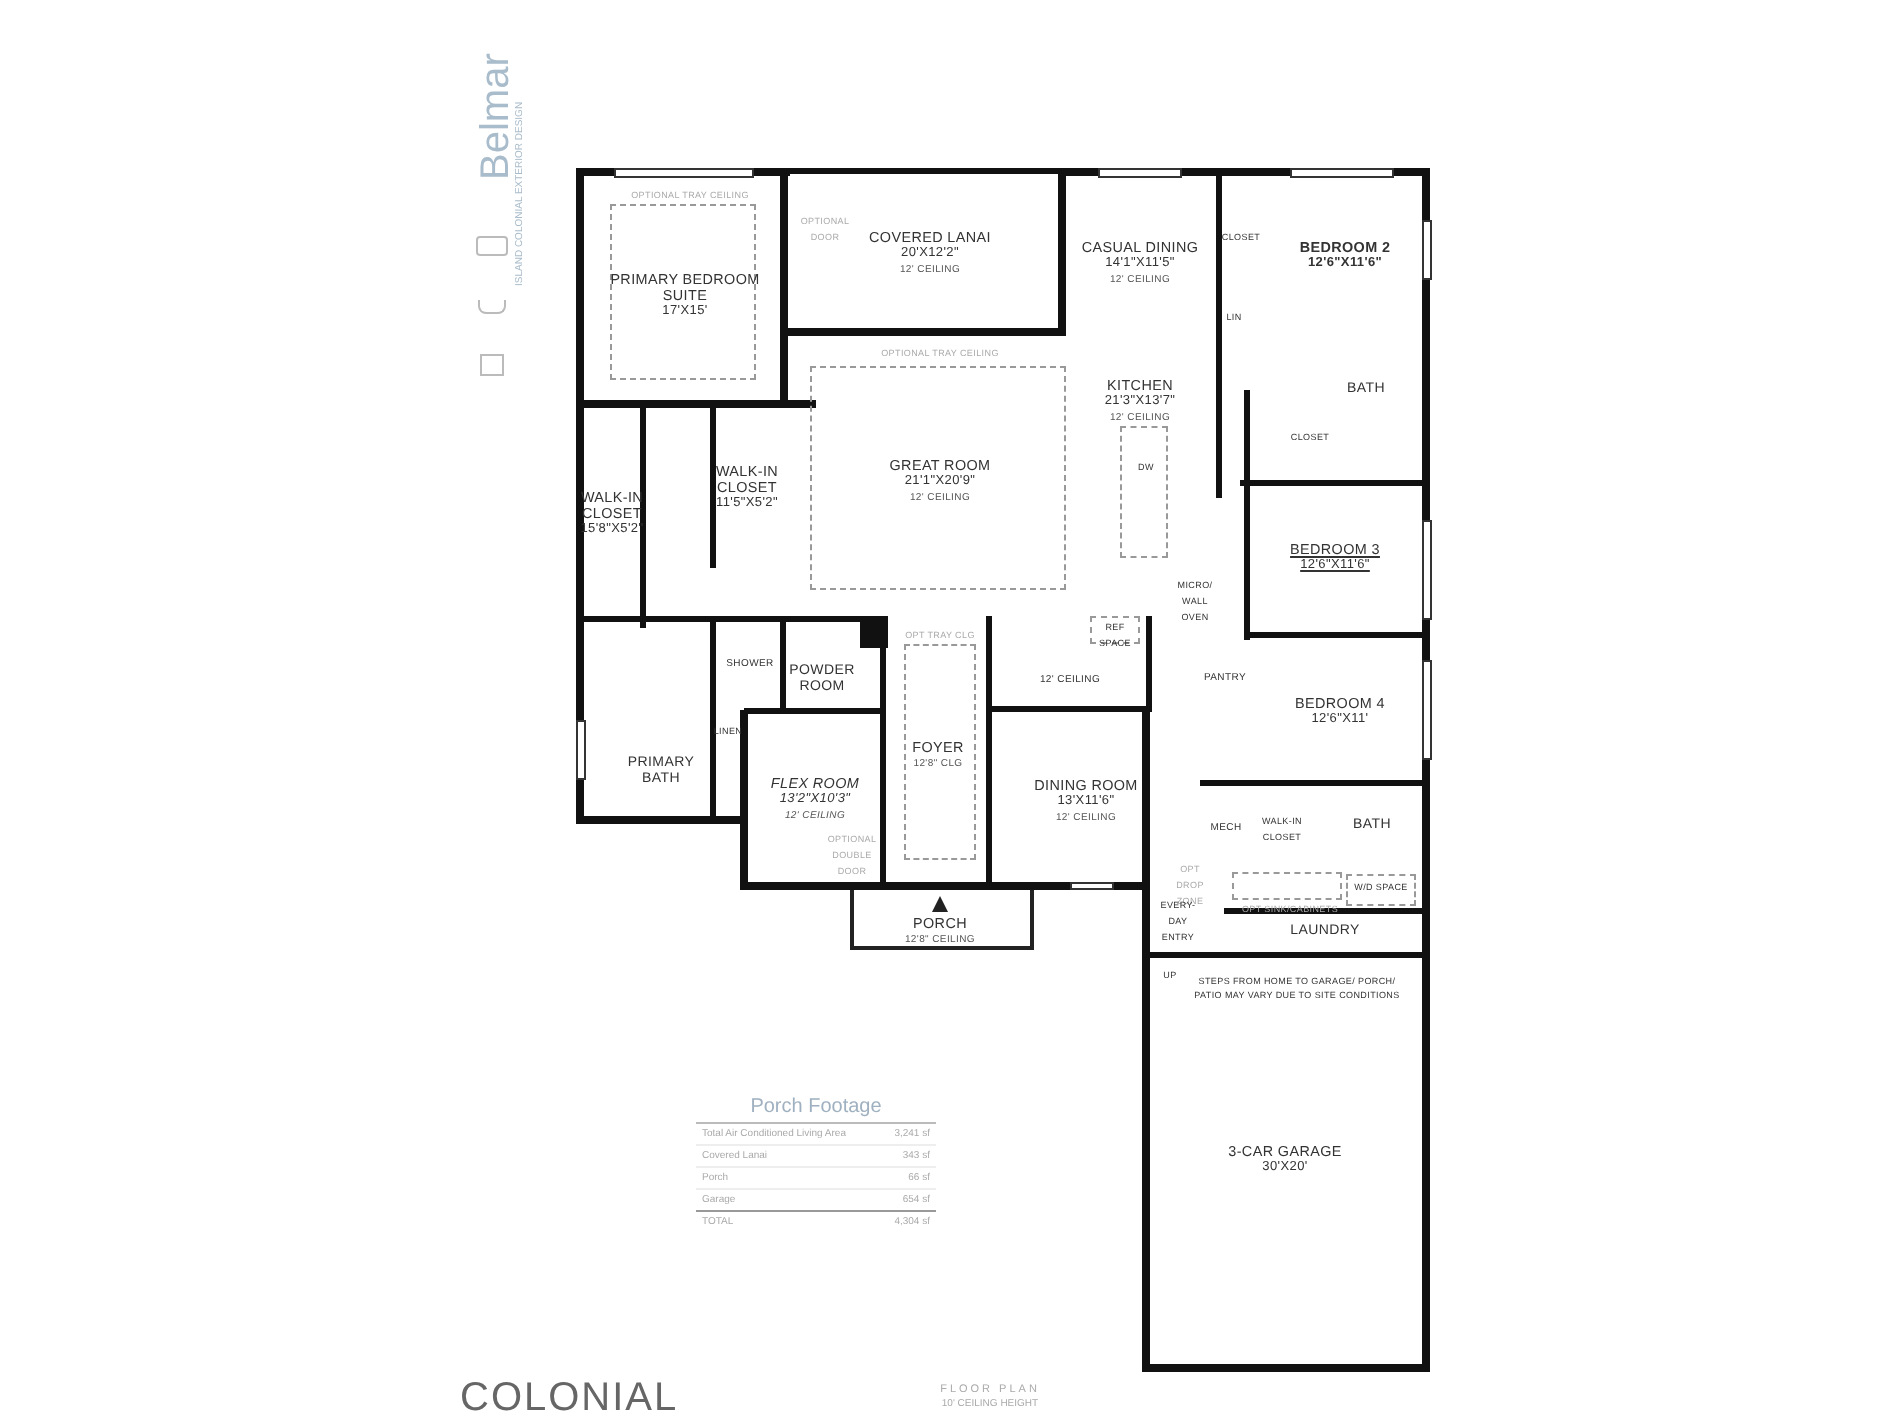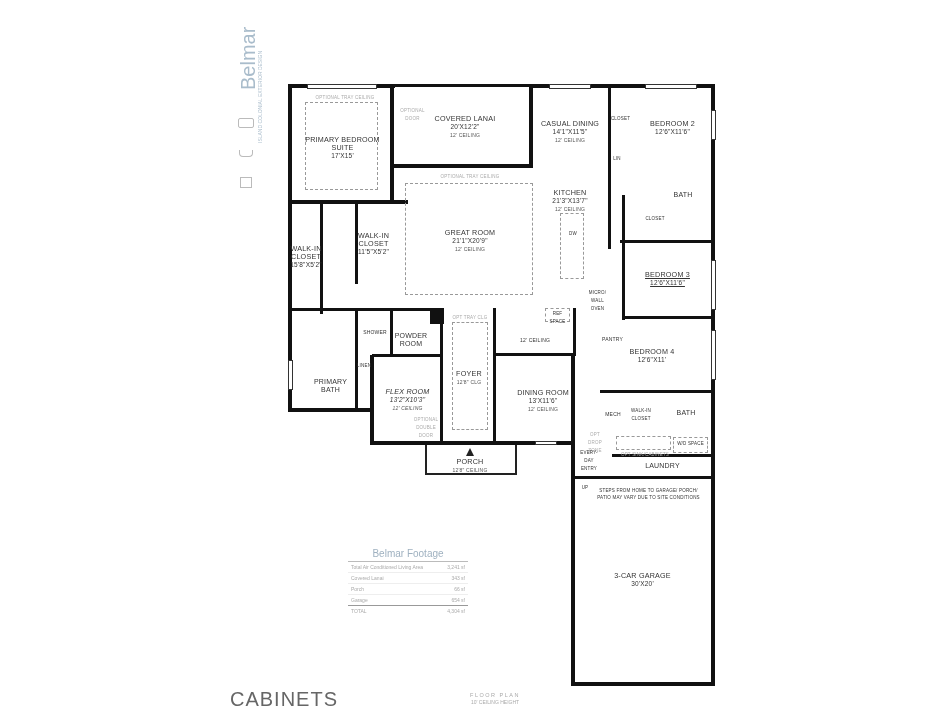--- a/index.html
+++ b/index.html
@@ -99,21 +99,21 @@
   <span class="d">20'X12'2"</span>
   <span class="c">12' CEILING</span>
 </div>
 <div class="lbl" style="left:535px;top:120px;width:70px;">
   <span class="n">CASUAL DINING</span>
   <span class="d">14'1"X11'5"</span>
   <span class="c">12' CEILING</span>
 </div>
 <div class="lbl" style="left:608px;top:115px;width:25px;font-size:4.5px;">CLOSET</div>
 <div class="lbl" style="left:610px;top:155px;width:14px;font-size:4.5px;">LIN</div>
-<div class="lbl" style="left:635px;top:120px;width:75px;">
+<div class="lbl" style="left:635px;top:120px;width:75px;font-weight:bold;">
   <span class="n">BEDROOM 2</span>
   <span class="d">12'6"X11'6"</span>
 </div>
 <div class="lbl" style="left:668px;top:191px;width:30px;">BATH</div>
 <div class="lbl" style="left:640px;top:215px;width:30px;font-size:4.5px;">CLOSET</div>
 <div class="lbl gray" style="left:405px;top:173px;width:130px;font-size:4.5px;">OPTIONAL TRAY CEILING</div>
 <div class="lbl" style="left:420px;top:229px;width:100px;">
   <span class="n">GREAT ROOM</span>
   <span class="d">21'1"X20'9"</span>
   <span class="c">12' CEILING</span>
@@ -158,41 +158,41 @@
   <span class="n">DINING ROOM</span>
   <span class="d">13'X11'6"</span>
   <span class="c">12' CEILING</span>
 </div>
 <div class="abs" style="left:466px;top:448px;width:0;height:0;border-left:4px solid transparent;border-right:4px solid transparent;border-bottom:8px solid #222;"></div>
 <div class="lbl" style="left:440px;top:458px;width:60px;">
   <span class="n">PORCH</span>
   <span class="c">12'8" CEILING</span>
 </div>
 <div class="lbl" style="left:600px;top:335px;width:25px;font-size:5px;">PANTRY</div>
-<div class="lbl" style="left:617px;top:348px;width:70px;">
+<div class="lbl" style="left:635px;top:348px;width:70px;">
   <span class="n">BEDROOM 4</span>
   <span class="d">12'6"X11'</span>
 </div>
 <div class="lbl" style="left:603px;top:410px;width:20px;font-size:5px;">MECH</div>
 <div class="lbl" style="left:627px;top:407px;width:28px;font-size:4.5px;">WALK-IN CLOSET</div>
 <div class="lbl" style="left:674px;top:409px;width:24px;">BATH</div>
 <div class="lbl gray" style="left:585px;top:431px;width:20px;font-size:4.5px;">OPT DROP ZONE</div>
 <div class="lbl gray" style="left:615px;top:451px;width:60px;font-size:4.5px;">OPT SINK/CABINETS</div>
 <div class="lbl" style="left:674px;top:440px;width:33px;font-size:4.5px;">W/D SPACE</div>
 <div class="lbl" style="left:577px;top:449px;width:24px;font-size:4.5px;">EVERY-DAY ENTRY</div>
 <div class="lbl" style="left:630px;top:462px;width:65px;">LAUNDRY</div>
 <div class="lbl" style="left:578px;top:484px;width:14px;font-size:4.5px;">UP</div>
 <div class="lbl" style="left:596px;top:487px;width:105px;font-size:4.5px;line-height:7px;">STEPS FROM HOME TO GARAGE/ PORCH/ PATIO MAY VARY DUE TO SITE CONDITIONS</div>
 <div class="lbl" style="left:600px;top:572px;width:85px;">
   <span class="n">3-CAR GARAGE</span>
   <span class="d">30'X20'</span>
 </div>
 
 <div id="sqft">
-  <div class="t">Belmar Footage</div>
+  <div class="t">Porch Footage</div>
   <div class="row first">
       <span>Total Air Conditioned Living Area</span>
       <span>3,241 sf</span>
     </div>
   <div class="row">
       <span>Covered Lanai</span>
       <span>343 sf</span>
     </div>
   <div class="row">
       <span>Porch</span>
@@ -201,15 +201,15 @@
   <div class="row">
       <span>Garage</span>
       <span>654 sf</span>
     </div>
   <div class="row total">
       <span>TOTAL</span>
       <span>4,304 sf</span>
     </div>
 </div>
 
-<div class="abs" style="left:230px;top:688px;font-size:20px;color:#666;letter-spacing:1px;">CABINETS</div>
+<div class="abs" style="left:230px;top:688px;font-size:20px;color:#666;letter-spacing:1px;">COLONIAL</div>
 <div class="abs" style="left:460px;top:692px;width:70px;text-align:center;font-size:5.5px;color:#aaa;letter-spacing:1.5px;">FLOOR PLAN</div>
 <div class="abs" style="left:460px;top:699px;width:70px;text-align:center;font-size:5px;color:#aaa;">10' CEILING HEIGHT</div>
 
 </body></html>

